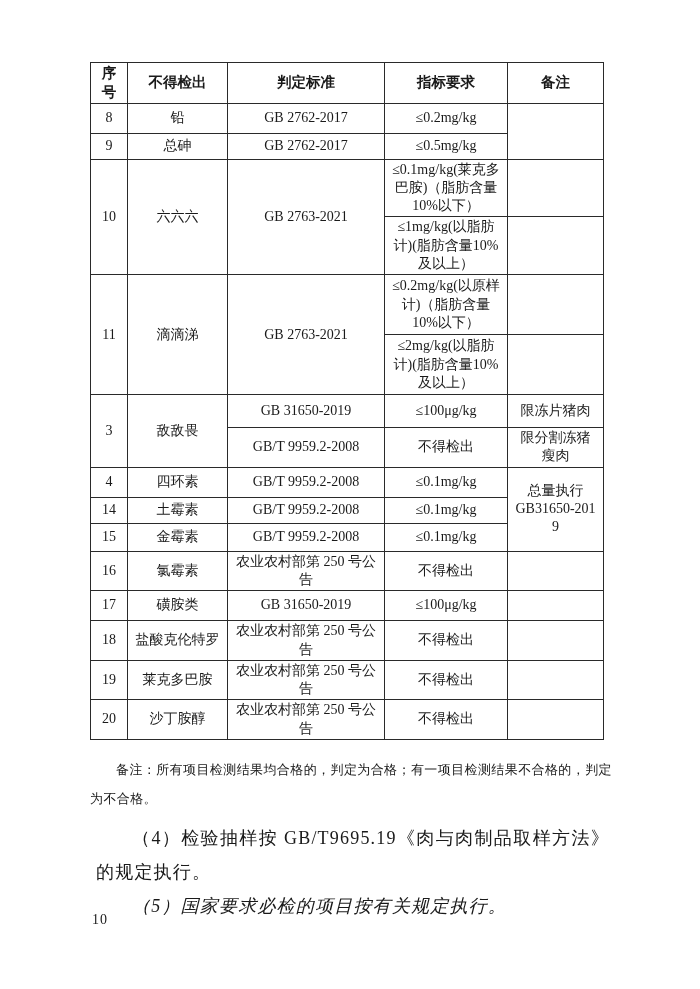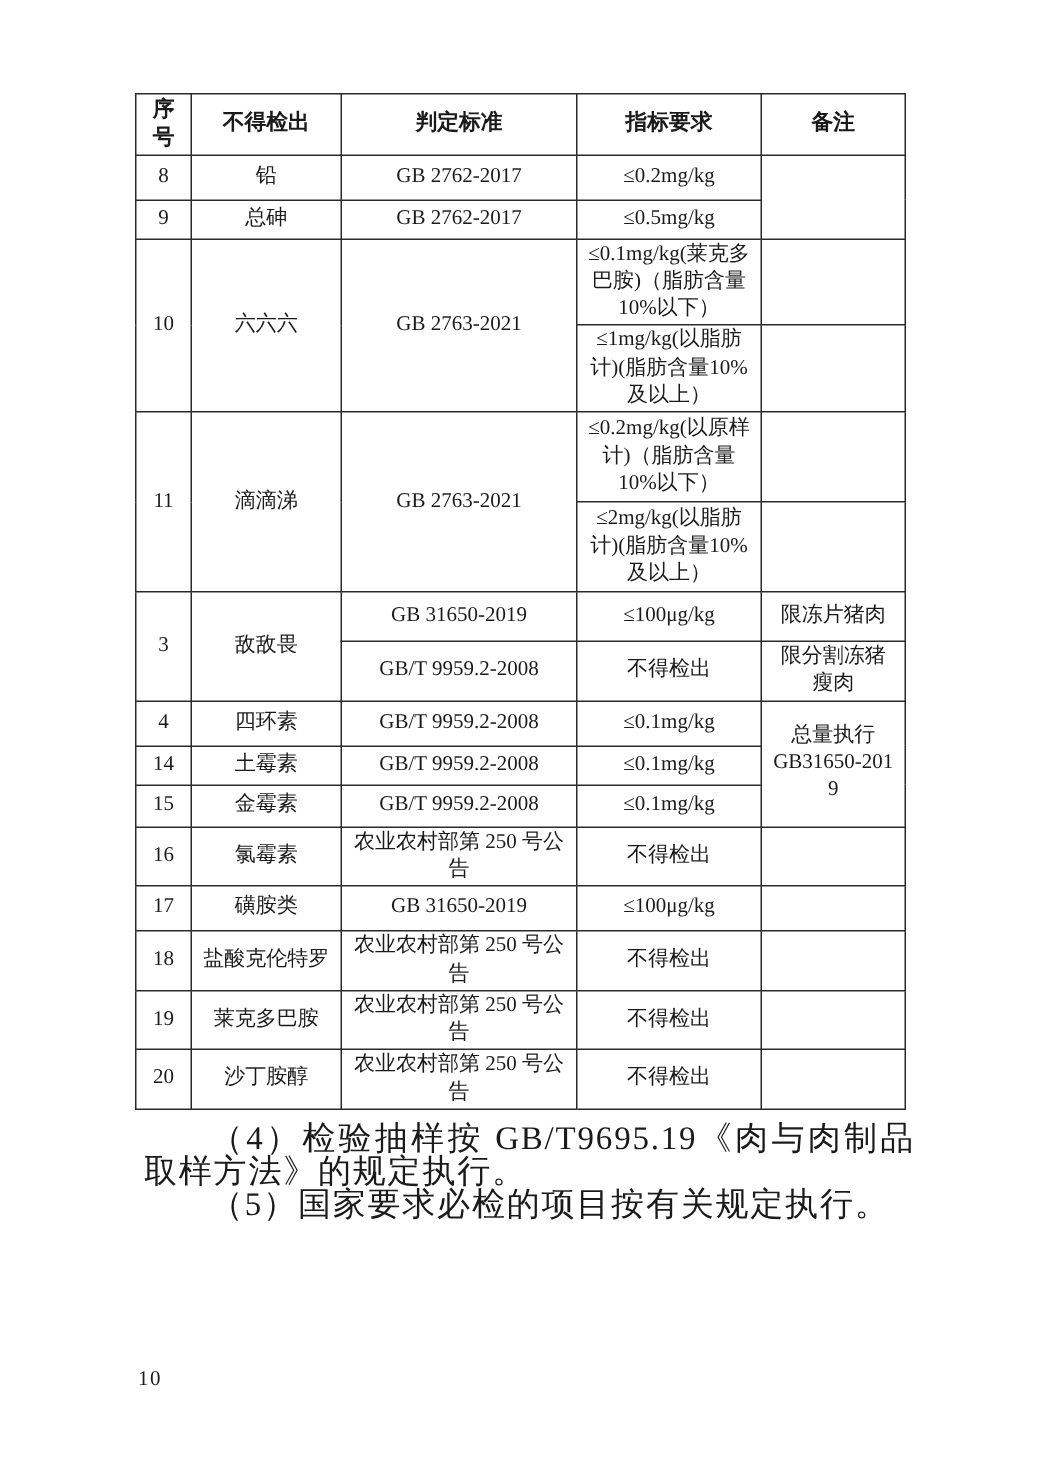--- a/index.html
+++ b/index.html
@@ -33,24 +33,24 @@
   tr.h34{height:34px;} tr.h40{height:40px;padding-left:15px;} tr.h37{height:37px;margin-left:20px;}
   tr.h39{height:39px;}
 
   .footnote{
     margin:15px 0 0 0;width:522px;
     font-size:13px;line-height:29px;letter-spacing:0.4px;
     text-indent:2em;text-align:justify;
   }
   .para{
     margin:8px 0 0 6px;width:514px;
-    font-size:22px;line-height:22px;letter-spacing:1.2px;
+    font-size:18px;line-height:34px;letter-spacing:1.2px;
     text-indent:2em;text-align:justify;
   }
-  .para.p5{margin-top:0;}
+  .para.p5{margin-top:0;font-style:italic;}
   .page-number{
     position:absolute;left:92px;top:912px;
     font-size:14px;letter-spacing:1px;
   }
 </style>
 </head>
 <body>
 
 <div class="page">
   <div class="content">
@@ -173,20 +173,21 @@
         <tr class="h39">
           <td class="c-no">20</td>
           <td class="c-item">沙丁胺醇</td>
           <td class="c-std">农业农村部第 250 号公告</td>
           <td class="c-req">不得检出</td>
           <td class="c-rem"></td>
         </tr>
       </tbody>
     </table>
 
+    <p class="footnote">备注：所有项目检测结果均合格的，判定为合格；有一项目检测结果不合格的，判定为不合格。</p>
 
     <p class="para p4">（4）检验抽样按 GB/T9695.19《肉与肉制品取样方法》的规定执行。</p>
     <p class="para p5">（5）国家要求必检的项目按有关规定执行。</p>
 
   </div>
 
   <div class="page-number">10</div>
 </div>
 
 </body></html>

